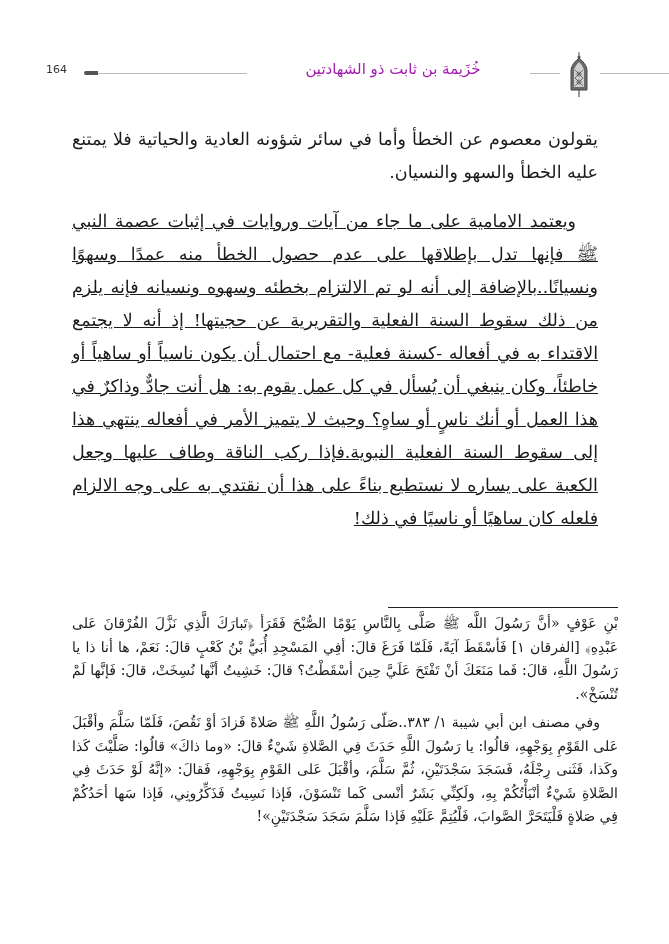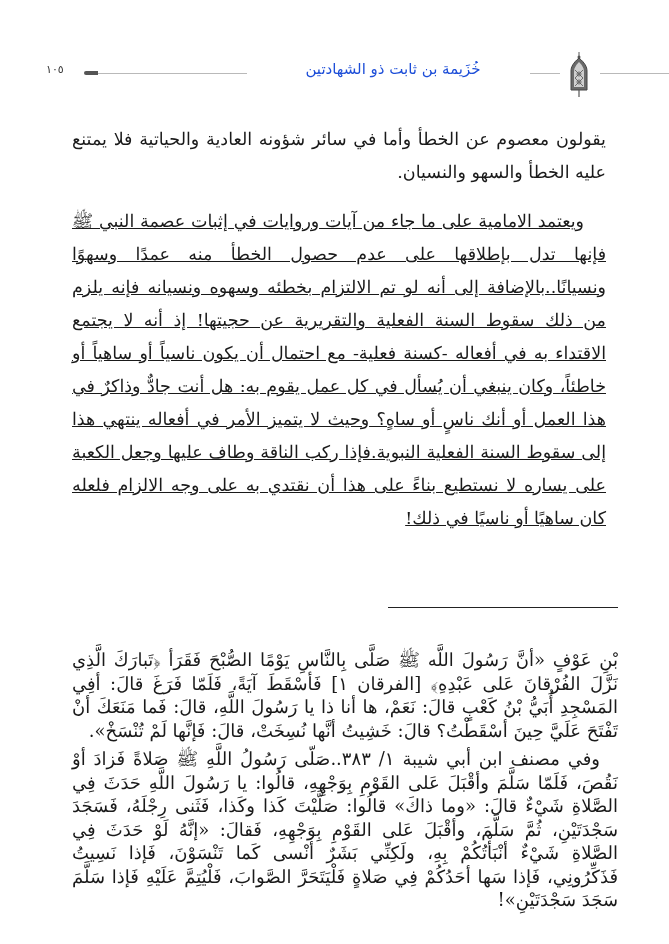--- a/index.html
+++ b/index.html
@@ -4,27 +4,27 @@
   <style>
     html, body { margin: 0; padding: 0; background: #ffffff; }
     body { width: 669px; height: 944px; position: relative; overflow: hidden; font-family: "DejaVu Serif", "Liberation Serif", serif; color: #1a1a1a; }
     .header { position: absolute; top: 52px; left: 0; width: 669px; height: 40px; }
     .hline { position: absolute; height: 1px; background: #b9b9b9; }
     .hl-far { left: 600px; width: 69px; top: 21px; }
     .hl-near { left: 530px; width: 30px; top: 21px; }
     .hl-left { left: 92px; width: 155px; top: 21px; }
     .pen { position: absolute; left: 84px; top: 19px; width: 14px; height: 4px; background: #555; border-radius: 2px 0 0 2px; }
     .ornament { position: absolute; left: 568px; top: 0px; width: 22px; height: 46px; }
-    .running-title { position: absolute; left: 262px; top: 8px; width: 262px; text-align: center; direction: rtl; font-family: "DejaVu Sans", sans-serif; font-size: 15px; color: #1d4ed8; }
+    .running-title { position: absolute; left: 262px; top: 8px; width: 262px; text-align: center; direction: rtl; font-family: "DejaVu Sans", sans-serif; font-size: 15px; color: #a21caf; }
     .page-number { position: absolute; left: 46px; top: 11px; font-family: "DejaVu Sans", sans-serif; font-size: 11px; color: #333; direction: rtl; }
     .body-text { position: absolute; top: 123px; left: 72px; width: 538px; direction: rtl; text-align: justify; text-align-last: right; font-size: 17.5px; line-height: 33px; }
-    .body-text p { margin: 0 4px 16px 0; }
+    .body-text p { margin: 0 12px 16px 0; }
     .body-text p.indent { text-indent: 22px; text-decoration: underline; }
     .fn-sep { position: absolute; left: 388px; top: 607px; width: 230px; height: 1px; background: #222; }
-    .footnotes { position: absolute; top: 612px; left: 72px; width: 546px; direction: rtl; text-align: justify; text-align-last: right; font-size: 18px; line-height: 23.5px; margin-top: 36px; }
+    .footnotes { position: absolute; top: 612px; left: 72px; width: 546px; direction: rtl; text-align: justify; text-align-last: right; font-size: 14px; line-height: 23.5px; }
     .footnotes p { margin: 0 0 5px 0; }
     .footnotes p.indent { text-indent: 18px; }
   </style>
 </head>
 <body>
 
 <div class="header">
   <div class="hline hl-far"></div>
   <svg class="ornament" viewBox="0 0 22 46">
     <line x1="11" y1="0" x2="11" y2="5" stroke="#555" stroke-width="1"></line>
@@ -35,21 +35,21 @@
       <path d="M7 18 L15 26 M15 18 L7 26 M7 26 L15 34 M15 26 L7 34"></path>
       <circle cx="11" cy="22" r="2"></circle>
       <circle cx="11" cy="30" r="2"></circle>
     </g>
     <line x1="11" y1="38" x2="11" y2="45" stroke="#555" stroke-width="1.2"></line>
   </svg>
   <div class="hline hl-near"></div>
   <div class="running-title">خُزَيمة بن ثابت ذو الشهادتين</div>
   <div class="hline hl-left"></div>
   <div class="pen"></div>
-  <div class="page-number">١٠٥</div>
+  <div class="page-number">164</div>
 </div>
 
 <div class="body-text">
   <p>يقولون معصوم عن الخطأ وأما في سائر شؤونه العادية والحياتية فلا يمتنع عليه الخطأ والسهو والنسيان.</p>
   <p class="indent">ويعتمد الامامية على ما جاء من آيات وروايات في إثبات عصمة النبي ﷺ فإنها تدل بإطلاقها على عدم حصول الخطأ منه عمدًا وسهوًا ونسيانًا..بالإضافة إلى أنه لو تم الالتزام بخطئه وسهوه ونسيانه فإنه يلزم من ذلك سقوط السنة الفعلية والتقريرية عن حجيتها! إذ أنه لا يجتمع الاقتداء به في أفعاله -كسنة فعلية- مع احتمال أن يكون ناسياً أو ساهياً أو خاطئاً، وكان ينبغي أن يُسأل في كل عمل يقوم به: هل أنت جادٌّ وذاكرٌ في هذا العمل أو أنك ناسٍ أو ساهٍ؟ وحيث لا يتميز الأمر في أفعاله ينتهي هذا إلى سقوط السنة الفعلية النبوية.فإذا ركب الناقة وطاف عليها وجعل الكعبة على يساره لا نستطيع بناءً على هذا أن نقتدي به على وجه الالزام فلعله كان ساهيًا أو ناسيًا في ذلك!</p>
 </div>
 
 <div class="fn-sep"></div>
 
 <div class="footnotes">

